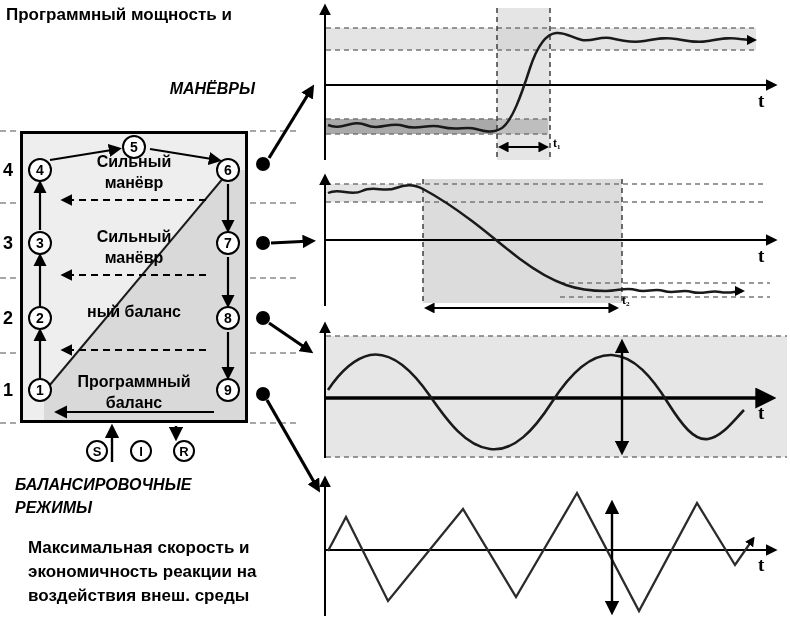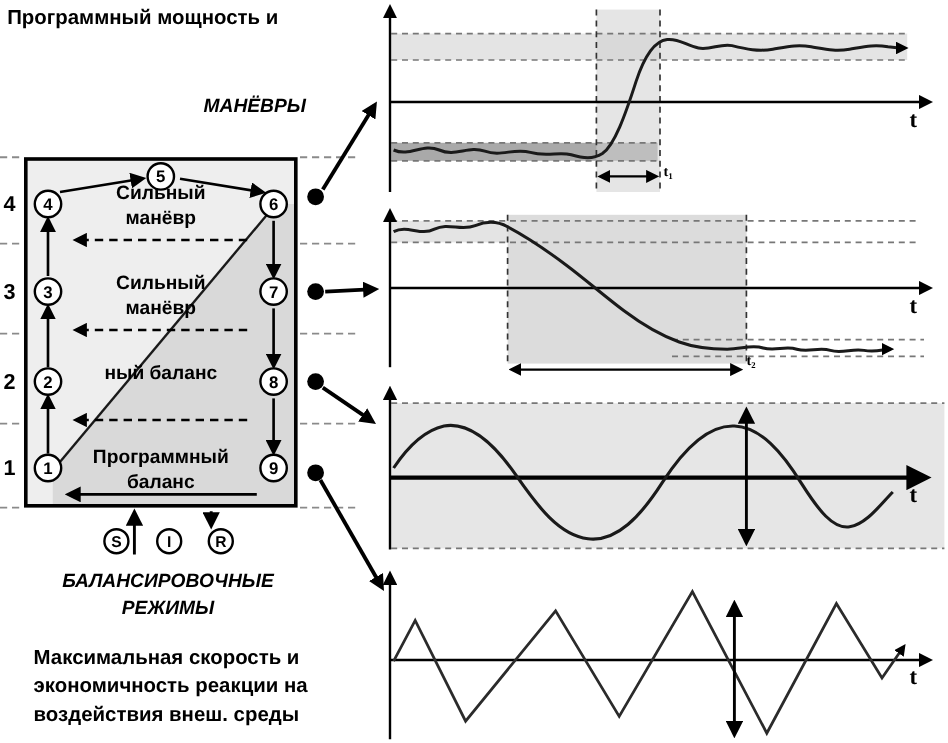--- a/index.html
+++ b/index.html
@@ -4,21 +4,21 @@
 <style>
   * { margin:0; padding:0; box-sizing:border-box; }
   html,body { width:790px; height:619px; }
   body {
     position:relative; background:#fff; overflow:hidden;
     font-family:"Liberation Sans", sans-serif; color:#000;
   }
   .title-block { position:absolute; left:6px; top:3px; font-weight:bold; font-size:17px; line-height:23px; z-index:6; }
   .maneuvers { position:absolute; left:25px; top:80px; width:230px; text-align:right;
                font-weight:bold; font-style:italic; font-size:16px; z-index:6; }
-  .balance-block { position:absolute; left:15px; top:473px; width:250px; text-align:center;
+  .balance-block { position:absolute; left:15px; top:473px; width:250px; text-align:left;
                font-weight:bold; font-style:italic; font-size:16px; line-height:23px; z-index:6; }
   .note-block { position:absolute; left:4px; top:536px; font-weight:bold; font-size:17px; line-height:24px; z-index:6;margin-left:24px; }
   .mode-box { position:absolute; left:20px; top:131px; width:228px; height:292px;
               background:#eeeeee; border:3px solid #000; z-index:1; }
   svg.lines { position:absolute; left:0; top:0; z-index:3; }
   .node { position:absolute; width:24px; height:24px; border:2px solid #000; border-radius:50%;
           background:#fff; font-weight:bold; font-size:14px; display:flex; align-items:center;
           justify-content:center; z-index:5; }
   .io-node { position:absolute; width:22px; height:22px; border:2px solid #000; border-radius:50%;
           background:#fff; font-weight:bold; font-size:13px; display:flex; align-items:center;

